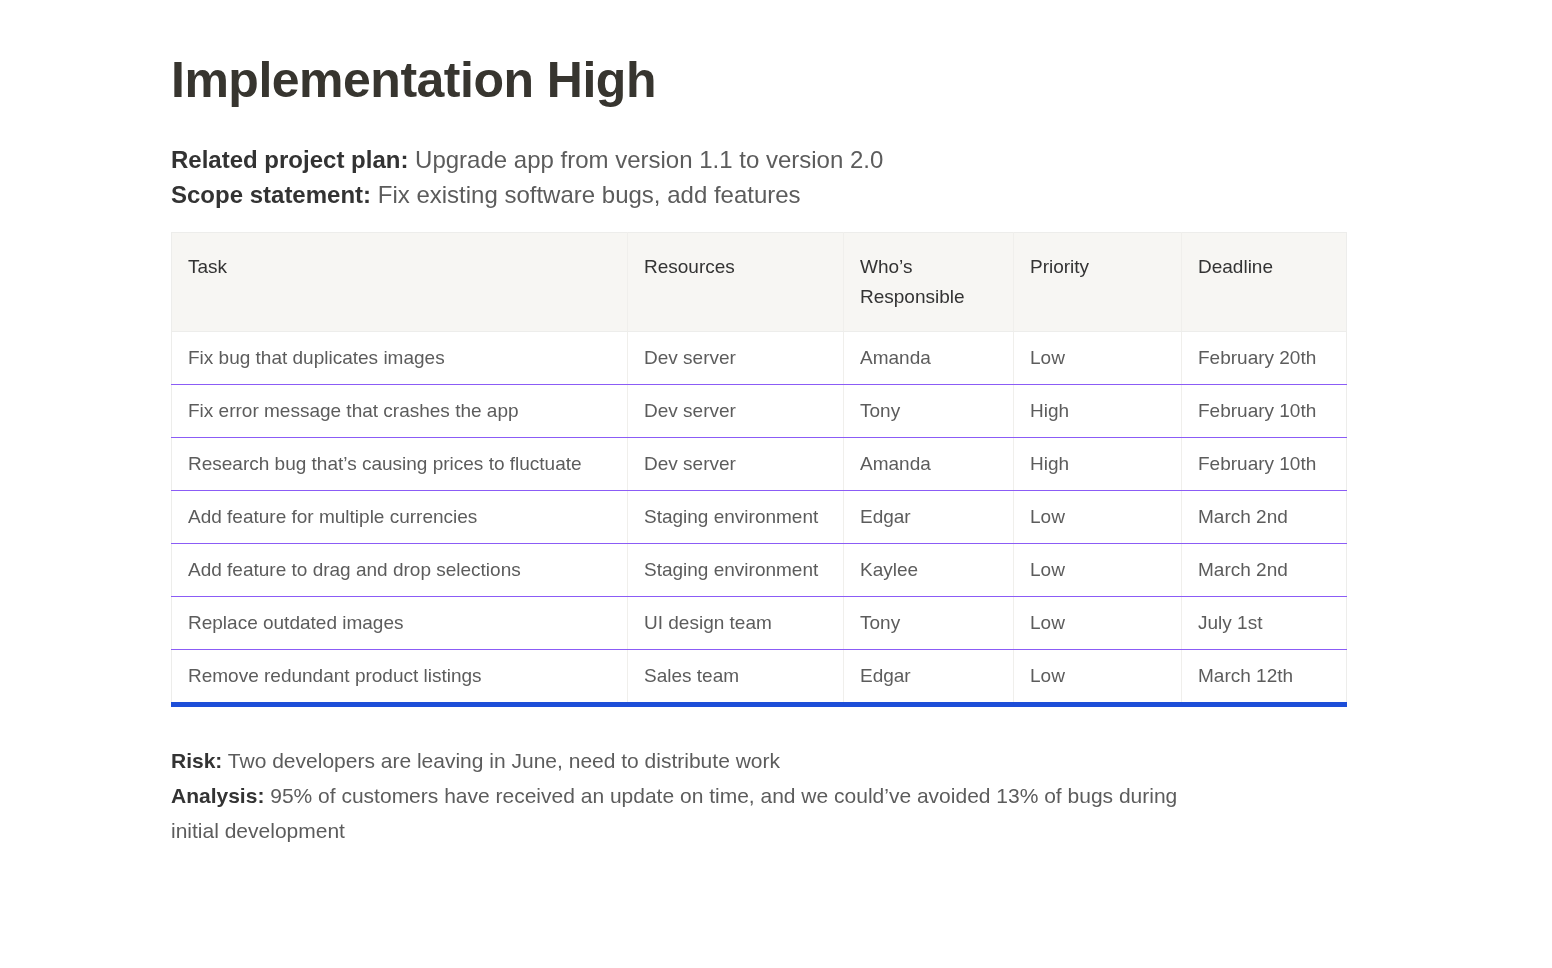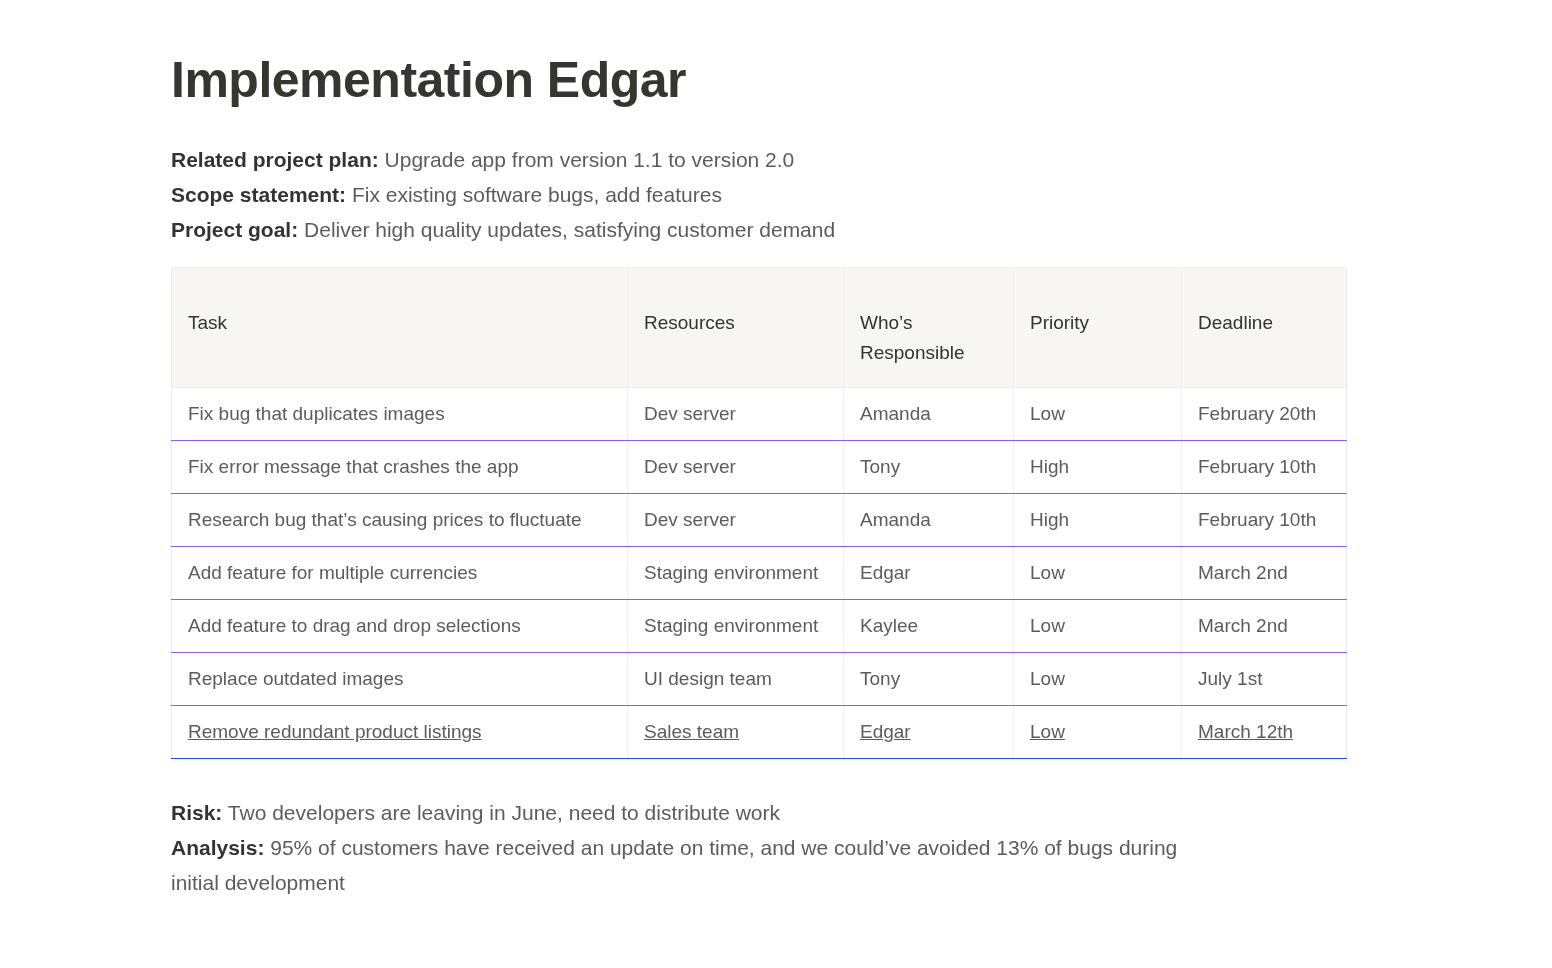--- a/index.html
+++ b/index.html
@@ -38,21 +38,21 @@
     line-height: 1.12;
     margin: 0 0 34px 0;
     white-space: nowrap;
   }
 
   
   .meta-block {
     margin: 0 0 20px 0;
   }
   .meta-line {
-    font-size: 21px;
+    font-size: 24px;
     line-height: 35px;
     color: #5c5c5c;
     white-space: nowrap;
   }
   .meta-label {
     font-weight: 700;
     color: #333333;
   }
   .meta-value {
     font-weight: 400;
@@ -88,42 +88,40 @@
     border-right: 1px solid #f0efec;
     border-bottom: 1px solid #ededeb;
     height: 48px;
   }
   table.plan-table thead th:last-child {
     border-right: none;
   }
   table.plan-table thead th .th-wrap {
     display: block;
     width: 100%;
-    margin-top: 21px;
   }
 
   table.plan-table tbody td {
     font-size: 19px;
     font-weight: 400;
     color: #5c5c5c;
     line-height: 26px;
     padding: 13px 0 13px 16px;
     vertical-align: middle;
     border-right: 1px solid #f0efec;
     border-bottom: 1px solid #8b5cf6;
     height: 25px;
     white-space: nowrap;
     overflow: hidden;
   }
   table.plan-table tbody td:last-child {
     border-right: none;
   }
   table.plan-table tbody tr:last-child td {
-    border-bottom: 1px solid #1d4ed8;
-    text-decoration: underline;
+    border-bottom: 5px solid #1d4ed8;
   }
 
   
   .notes-block {
     margin-top: 36px;
     width: 1045px;
   }
   .note-line {
     font-size: 21px;
     line-height: 35px;
@@ -138,34 +136,30 @@
     font-weight: 400;
     color: #5c5c5c;
   }
 </style>
 </head>
 <body>
 
 <div class="page">
   <div class="content">
 
-    <h1 class="doc-title">Implementation Edgar</h1>
+    <h1 class="doc-title">Implementation High</h1>
 
     <div class="meta-block">
       <div class="meta-line">
         <span class="meta-label">Related project plan:</span>
         <span class="meta-value">Upgrade app from version 1.1 to version 2.0</span>
       </div>
       <div class="meta-line">
         <span class="meta-label">Scope statement:</span>
         <span class="meta-value">Fix existing software bugs, add features</span>
-      </div>
-      <div class="meta-line">
-        <span class="meta-label">Project goal:</span>
-        <span class="meta-value">Deliver high quality updates, satisfying customer demand</span>
       </div>
     </div>
 
     <div class="plan-table-wrap">
       <table class="plan-table">
         <colgroup>
           <col class="c-task">
           <col class="c-res">
           <col class="c-who">
           <col class="c-pri">

